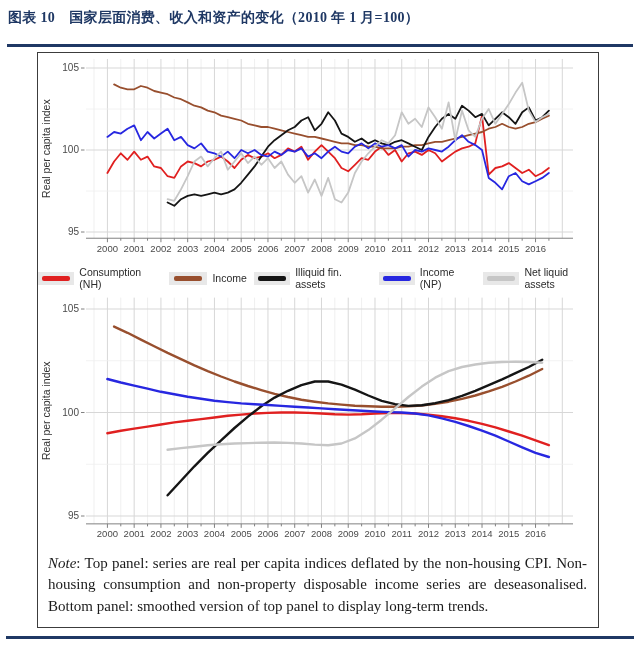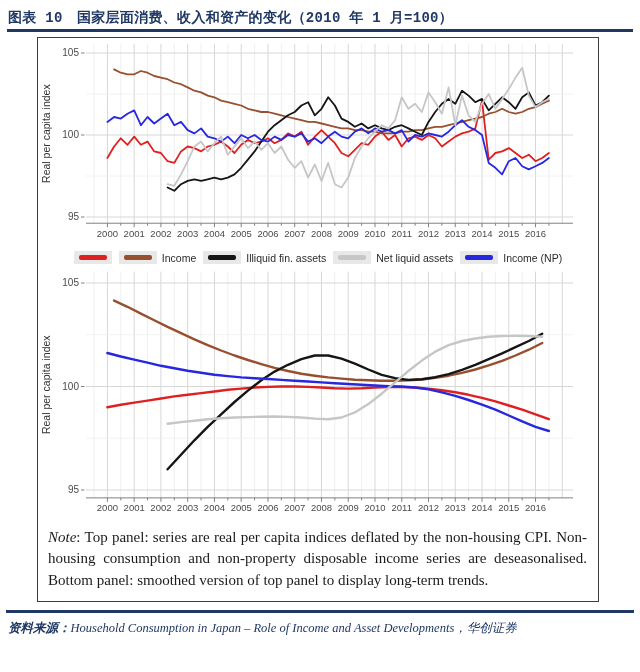--- a/index.html
+++ b/index.html
@@ -1,18 +1,18 @@
 <!DOCTYPE html>
 <html><head>
 <meta charset="utf-8">
 <style>
   html,body{margin:0;padding:0;background:#ffffff;}
   body{width:640px;height:672px;overflow:hidden;font-family:"Liberation Sans",sans-serif;}
-  .title{font-family:Liberation Mono, monospace;font-weight:bold;font-size:14px;color:#1f3864;
-         padding:9px 8px 2px 8px;letter-spacing:.3px;}
+  .title{font-family:Liberation Serif, serif;font-weight:bold;font-size:14px;color:#1f3864;
+         padding:9px 8px 17px 8px;letter-spacing:.3px;}
   .rule{height:3px;background:#1f3864;margin:0 7px;}
   .figure-box{margin:5px 0 0 37px;width:562px;border:1px solid #3c3c3c;background:#fff;box-sizing:border-box;}
   svg{display:block;}
   .legend{display:flex;justify-content:center;align-items:center;gap:7px;margin:3px 0 3px;}
   .legend .item{display:flex;align-items:center;gap:5px;}
   .legend .key{width:38px;height:13px;background:#e8e8e8;display:flex;align-items:center;justify-content:center;}
   .legend .swatch{width:28px;height:5px;border-radius:2px;}
   .legend .lab{font-size:10.5px;color:#2b2b2b;}
   .note{margin:2px 0 0;padding:6px 11px 10px 10px;font-family:"Liberation Serif",serif;
         font-size:15px;line-height:1.42;color:#1b1b1b;text-align:justify;}
@@ -134,44 +134,45 @@
         <polyline points="76.1,31.4 82.8,34.7 89.5,36.3 96.2,36.3 102.9,33.0 109.5,34.7 116.2,38.0 122.9,39.6 129.6,41.2 136.3,44.5 143.0,46.2 149.7,49.4 156.4,52.7 163.1,54.4 169.7,57.6 176.4,59.3 183.1,62.6 189.8,64.2 196.5,65.8 203.2,67.5 209.9,70.8 216.6,72.4 223.3,74.0 230.0,74.0 236.6,75.7 243.3,77.3 250.0,79.0 256.7,80.6 263.4,82.2 270.1,83.9 276.8,83.9 283.5,85.5 290.2,87.2 296.9,88.8 303.5,90.4 310.2,90.4 316.9,92.1 323.6,92.1 330.3,93.7 337.0,93.7 343.7,95.4 350.4,95.4 357.1,95.4 363.7,93.7 370.4,93.7 377.1,92.1 383.8,92.1 390.5,90.4 397.2,88.8 403.9,88.8 410.6,87.2 417.3,85.5 424.0,83.9 430.6,82.2 437.3,80.6 444.0,79.0 450.7,75.7 457.4,74.0 464.1,70.8 470.8,74.0 477.5,75.7 484.2,74.0 490.8,70.8 497.5,69.1 504.2,65.8 510.9,62.6" fill="none" stroke="#984f2e" stroke-width="1.8" stroke-linejoin="round" stroke-linecap="round"></polyline>
         <polyline points="129.6,149.5 136.3,152.8 143.0,146.2 149.7,142.9 156.4,141.3 163.1,142.9 169.7,141.3 176.4,139.6 183.1,141.3 189.8,139.6 196.5,136.4 203.2,129.8 209.9,121.6 216.6,113.4 223.3,103.6 230.0,93.7 236.6,87.2 243.3,82.2 250.0,77.3 256.7,74.0 263.4,67.5 270.1,64.2 276.8,77.3 283.5,70.8 290.2,59.3 296.9,67.5 303.5,80.6 310.2,83.9 316.9,88.8 323.6,85.5 330.3,90.4 337.0,87.2 343.7,90.4 350.4,92.1 357.1,88.8 363.7,87.2 370.4,90.4 377.1,93.7 383.8,97.0 390.5,83.9 397.2,74.0 403.9,65.8 410.6,60.9 417.3,65.8 424.0,52.7 430.6,57.6 437.3,64.2 444.0,60.9 450.7,72.4 457.4,65.8 464.1,59.3 470.8,64.2 477.5,70.8 484.2,59.3 490.8,54.4 497.5,67.5 504.2,64.2 510.9,57.6" fill="none" stroke="#151515" stroke-width="1.8" stroke-linejoin="round" stroke-linecap="round"></polyline>
         <polyline points="69.4,83.9 76.1,79.0 82.8,80.6 89.5,75.7 96.2,72.4 102.9,87.2 109.5,79.0 116.2,85.5 122.9,80.6 129.6,75.7 136.3,87.2 143.0,83.9 149.7,92.1 156.4,95.4 163.1,90.4 169.7,98.6 176.4,100.3 183.1,103.6 189.8,98.6 196.5,105.2 203.2,97.0 209.9,100.3 216.6,97.0 223.3,101.9 230.0,103.6 236.6,98.6 243.3,101.9 250.0,97.0 256.7,98.6 263.4,95.4 270.1,103.6 276.8,100.3 283.5,105.2 290.2,98.6 296.9,93.7 303.5,98.6 310.2,100.3 316.9,93.7 323.6,90.4 330.3,95.4 337.0,90.4 343.7,93.7 350.4,92.1 357.1,95.4 363.7,92.1 370.4,103.6 377.1,97.0 383.8,98.6 390.5,95.4 397.2,97.0 403.9,98.6 410.6,93.7 417.3,87.2 424.0,82.2 430.6,88.8 437.3,92.1 444.0,97.0 450.7,124.9 457.4,129.8 464.1,136.4 470.8,123.2 477.5,120.0 484.2,128.2 490.8,131.4 497.5,128.2 504.2,124.9 510.9,120.0" fill="none" stroke="#2727e0" stroke-width="1.8" stroke-linejoin="round" stroke-linecap="round"></polyline>
         <polyline points="129.6,146.2 136.3,147.8 143.0,136.4 149.7,123.2 156.4,108.5 163.1,103.6 169.7,113.4 176.4,105.2 183.1,98.6 189.8,116.7 196.5,108.5 203.2,100.3 209.9,110.1 216.6,103.6 223.3,111.8 230.0,105.2 236.6,115.0 243.3,108.5 250.0,121.6 256.7,129.8 263.4,123.2 270.1,139.6 276.8,126.5 283.5,142.9 290.2,124.9 296.9,146.2 303.5,149.5 310.2,139.6 316.9,120.0 323.6,108.5 330.3,100.3 337.0,93.7 343.7,87.2 350.4,90.4 357.1,82.2 363.7,59.3 370.4,70.8 377.1,65.8 383.8,74.0 390.5,54.4 397.2,64.2 403.9,75.7 410.6,49.4 417.3,87.2 424.0,57.6 430.6,77.3 437.3,83.9 444.0,65.8 450.7,56.0 457.4,70.8 464.1,60.9 470.8,51.1 477.5,39.6 484.2,29.8 490.8,57.6 497.5,69.1 504.2,64.2 510.9,60.9" fill="none" stroke="#c6c6c6" stroke-width="1.8" stroke-linejoin="round" stroke-linecap="round"></polyline>
       </svg>
     <div class="legend" id="legend">
         <span class="item">
           <span class="key">
             <span class="swatch" style="background: rgb(224, 32, 32);"></span>
           </span>
+          <span class="lab">Consumption (NH)</span>
         </span>
         <span class="item">
           <span class="key">
             <span class="swatch" style="background: rgb(152, 79, 46);"></span>
           </span>
           <span class="lab">Income</span>
         </span>
         <span class="item">
           <span class="key">
             <span class="swatch" style="background: rgb(21, 21, 21);"></span>
           </span>
           <span class="lab">Illiquid fin. assets</span>
         </span>
         <span class="item">
           <span class="key">
+            <span class="swatch" style="background: rgb(39, 39, 224);"></span>
+          </span>
+          <span class="lab">Income (NP)</span>
+        </span>
+        <span class="item">
+          <span class="key">
             <span class="swatch" style="background: rgb(198, 198, 198);"></span>
           </span>
           <span class="lab">Net liquid assets</span>
-        </span>
-        <span class="item">
-          <span class="key">
-            <span class="swatch" style="background: rgb(39, 39, 224);"></span>
-          </span>
-          <span class="lab">Income (NP)</span>
         </span>
       </div>
     <svg id="chart-bottom" width="560" height="252">
         <line x1="56.02747252747129" y1="4.615000000000059" x2="56.02747252747129" y2="230.8659999999999" stroke="#ebebeb" stroke-width="0.8"></line>
         <line x1="69.40659340659214" y1="4.615000000000059" x2="69.40659340659214" y2="230.8659999999999" stroke="#d7d7d7" stroke-width="1"></line>
         <line x1="82.78571428571297" y1="4.615000000000059" x2="82.78571428571297" y2="230.8659999999999" stroke="#ebebeb" stroke-width="0.8"></line>
         <line x1="96.16483516483382" y1="4.615000000000059" x2="96.16483516483382" y2="230.8659999999999" stroke="#d7d7d7" stroke-width="1"></line>
         <line x1="109.54395604395468" y1="4.615000000000059" x2="109.54395604395468" y2="230.8659999999999" stroke="#ebebeb" stroke-width="0.8"></line>
         <line x1="122.92307692307553" y1="4.615000000000059" x2="122.92307692307553" y2="230.8659999999999" stroke="#d7d7d7" stroke-width="1"></line>
         <line x1="136.30219780219636" y1="4.615000000000059" x2="136.30219780219636" y2="230.8659999999999" stroke="#ebebeb" stroke-width="0.8"></line>
@@ -271,14 +272,13 @@
         <polyline points="69.4,140.2 82.8,137.7 96.2,135.6 109.5,133.6 122.9,131.5 136.3,129.4 149.7,127.8 163.1,126.1 176.4,124.5 189.8,122.8 203.2,121.6 216.6,120.5 230.0,119.9 243.3,119.5 256.7,119.5 270.1,119.9 283.5,120.5 296.9,121.2 310.2,121.6 323.6,121.2 337.0,120.5 350.4,120.1 363.7,120.1 377.1,120.5 390.5,121.6 403.9,123.2 417.3,125.3 430.6,127.8 444.0,130.9 457.4,134.4 470.8,138.5 484.2,142.7 497.5,147.4 510.9,152.2" fill="none" stroke="#e02020" stroke-width="2.4" stroke-linejoin="round" stroke-linecap="round"></polyline>
         <polyline points="76.1,33.6 89.5,39.8 102.9,46.6 116.2,53.3 129.6,59.9 143.0,66.1 156.4,72.3 169.7,78.1 183.1,83.5 196.5,88.5 209.9,93.0 223.3,97.1 236.6,100.9 250.0,104.0 263.4,106.7 276.8,108.7 290.2,110.4 303.5,111.6 316.9,112.7 330.3,113.3 343.7,113.7 357.1,113.7 370.4,113.3 383.8,112.5 397.2,110.8 410.6,108.7 424.0,105.8 437.3,102.5 450.7,98.4 464.1,93.8 477.5,88.5 490.8,82.7 504.2,76.0" fill="none" stroke="#984f2e" stroke-width="2.4" stroke-linejoin="round" stroke-linecap="round"></polyline>
         <polyline points="129.6,202.3 143.0,187.8 156.4,173.3 169.7,159.9 183.1,147.4 196.5,135.0 209.9,123.6 223.3,113.3 236.6,104.6 250.0,97.8 263.4,92.2 276.8,88.5 290.2,88.5 303.5,91.6 316.9,96.7 330.3,102.5 343.7,107.9 357.1,111.2 370.4,112.9 383.8,112.3 397.2,110.2 410.6,107.1 424.0,102.9 437.3,97.8 450.7,92.2 464.1,86.4 477.5,80.2 490.8,74.0 504.2,66.7" fill="none" stroke="#151515" stroke-width="2.4" stroke-linejoin="round" stroke-linecap="round"></polyline>
         <polyline points="69.4,86.0 82.8,89.5 96.2,92.6 109.5,95.7 122.9,98.8 136.3,101.3 149.7,103.8 163.1,105.8 176.4,107.7 189.8,109.1 203.2,110.4 216.6,111.2 230.0,112.0 243.3,112.9 256.7,113.7 270.1,114.5 283.5,115.4 296.9,116.2 310.2,117.0 323.6,117.8 337.0,118.5 350.4,119.1 363.7,119.5 377.1,120.5 390.5,122.4 403.9,125.3 417.3,128.8 430.6,133.0 444.0,137.7 457.4,142.7 470.8,148.5 484.2,154.3 497.5,159.9 510.9,164.0" fill="none" stroke="#2727e0" stroke-width="2.4" stroke-linejoin="round" stroke-linecap="round"></polyline>
         <polyline points="129.6,156.8 143.0,155.1 156.4,153.7 169.7,152.2 183.1,151.2 196.5,150.5 209.9,150.1 223.3,149.7 236.6,149.5 250.0,149.9 263.4,150.5 276.8,151.6 290.2,152.2 303.5,150.5 316.9,145.4 330.3,137.1 343.7,126.7 357.1,115.4 370.4,104.0 383.8,93.6 397.2,84.7 410.6,78.1 424.0,74.0 437.3,71.5 450.7,69.8 464.1,69.0 477.5,68.8 490.8,69.0 504.2,69.8" fill="none" stroke="#c6c6c6" stroke-width="2.4" stroke-linejoin="round" stroke-linecap="round"></polyline>
       </svg>
     <p class="note"><i>Note</i><span>: Top panel: series are real per capita indices deflated by the non-housing CPI. Non-housing consumption and non-property disposable income series are deseasonalised. Bottom panel: smoothed version of top panel to display long-term trends.</span></p>
   </div>
 
   <div class="footer-rule"></div>
-  <p class="source"><span class="lbl">资料来源：</span><span>Household Consumption in Japan – Role of Income and Asset Developments</span><span>，华创证券</span></p>
 </div>
 
 </body></html>

